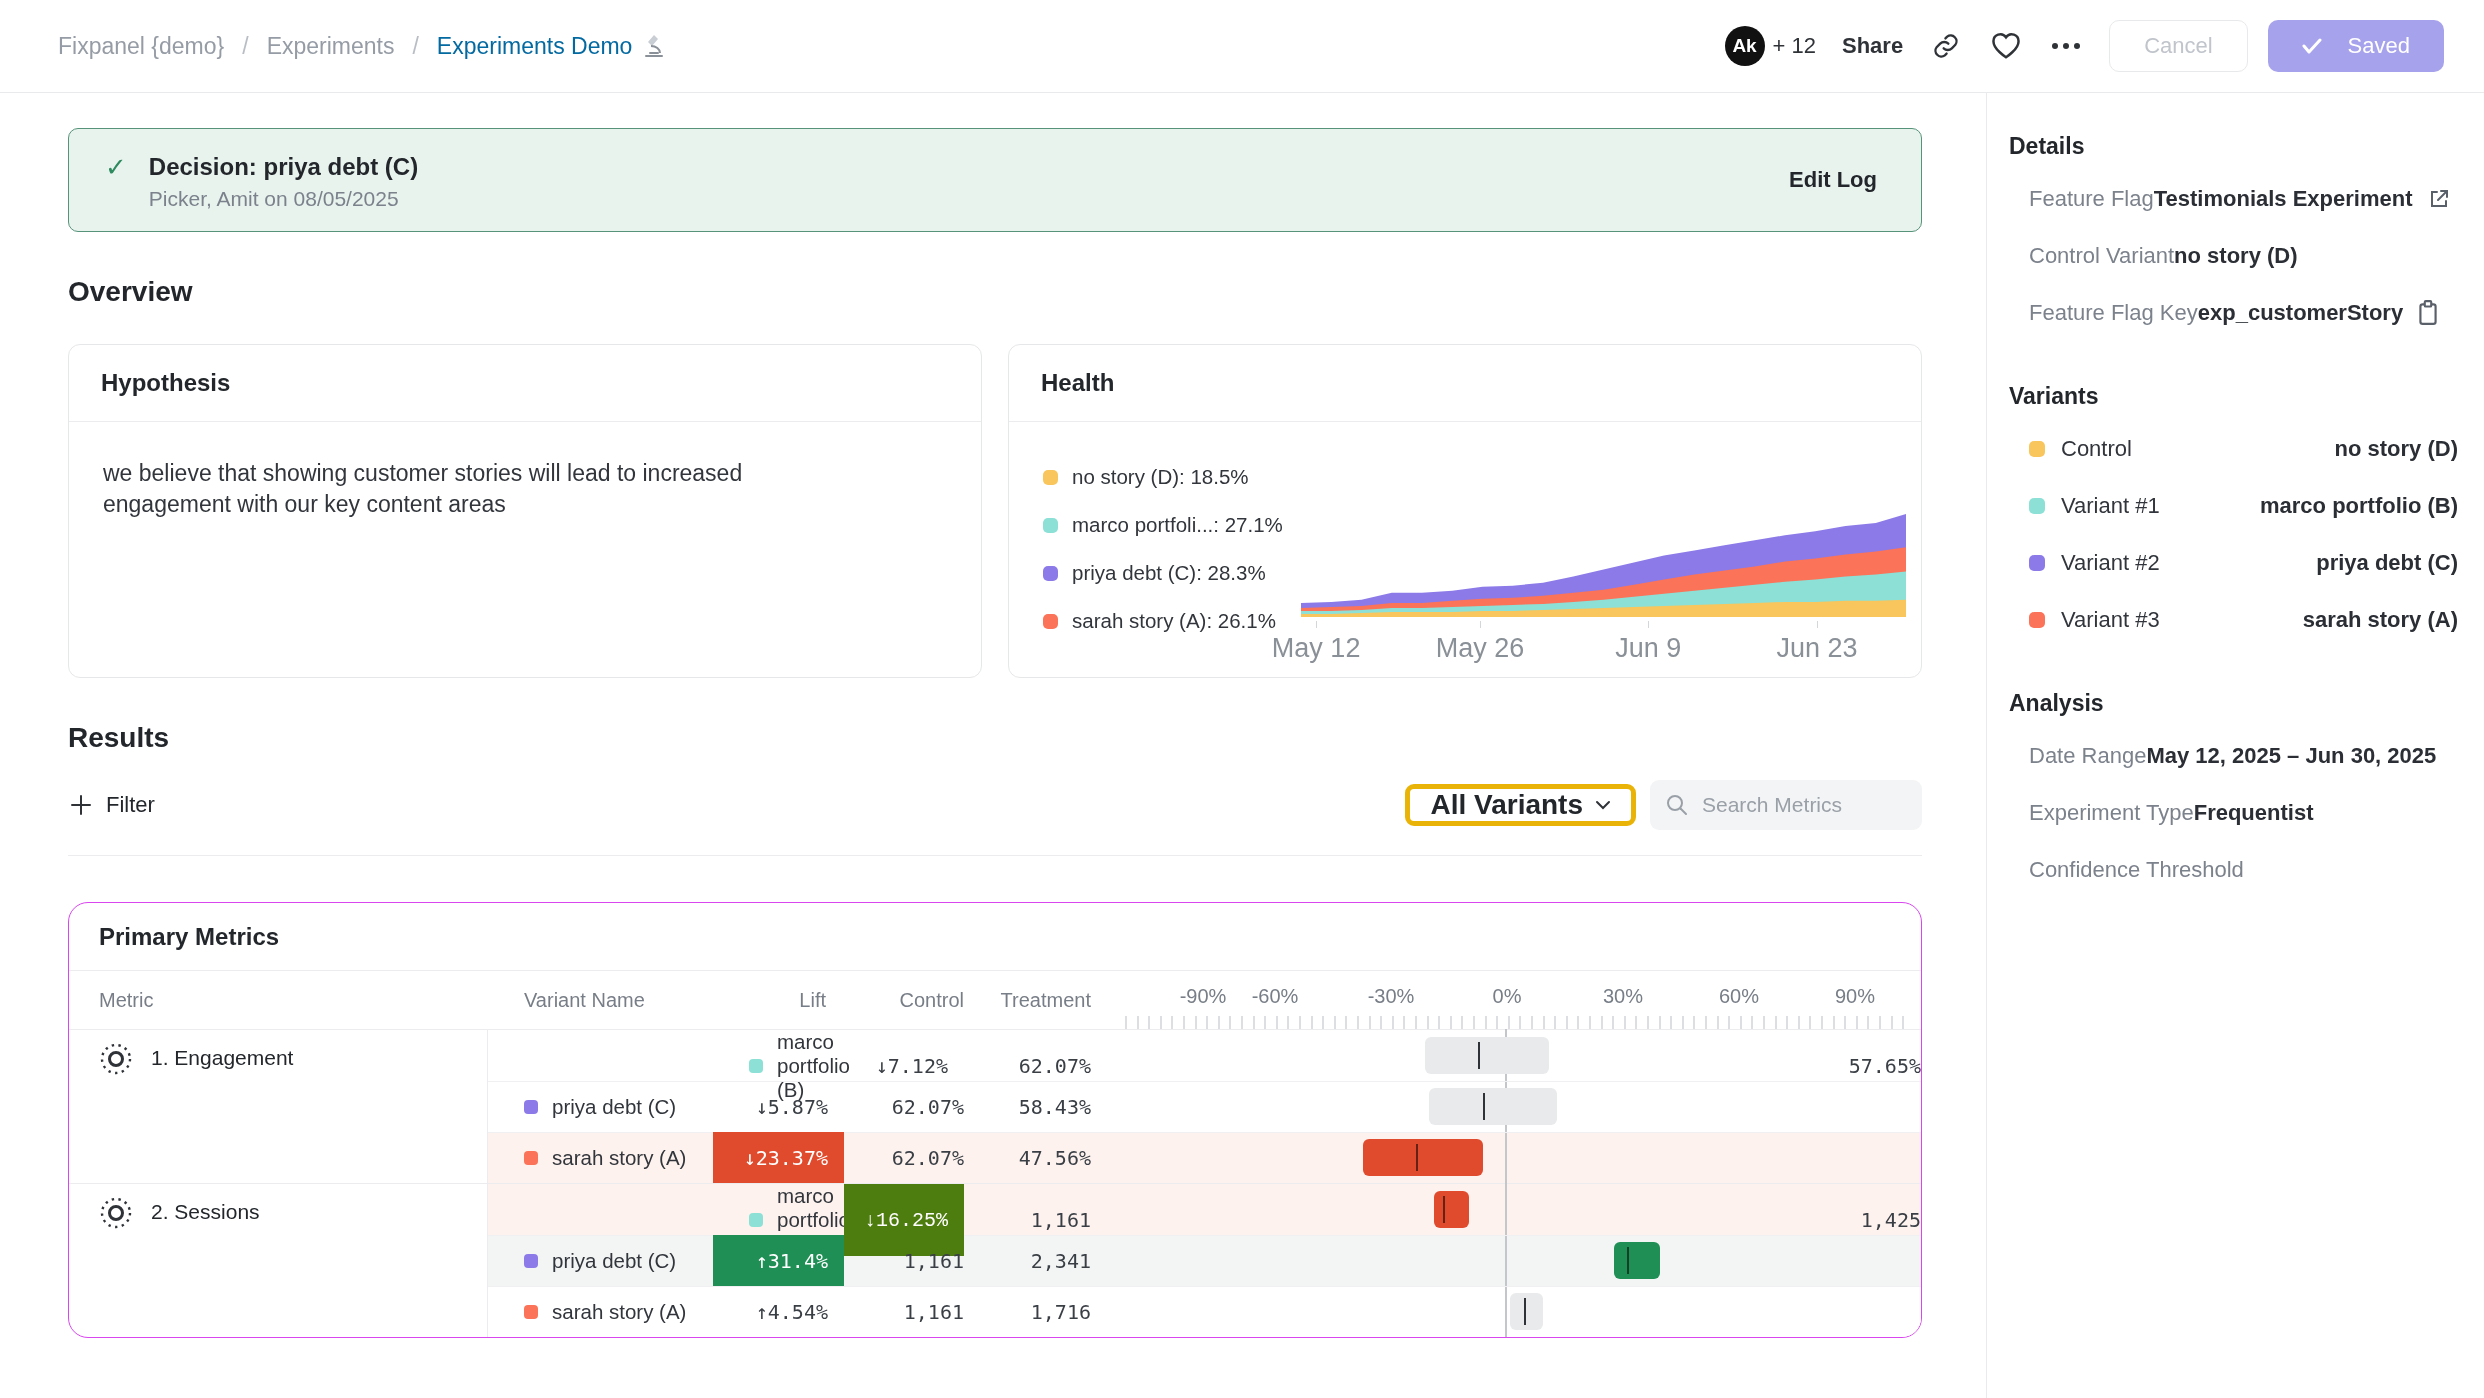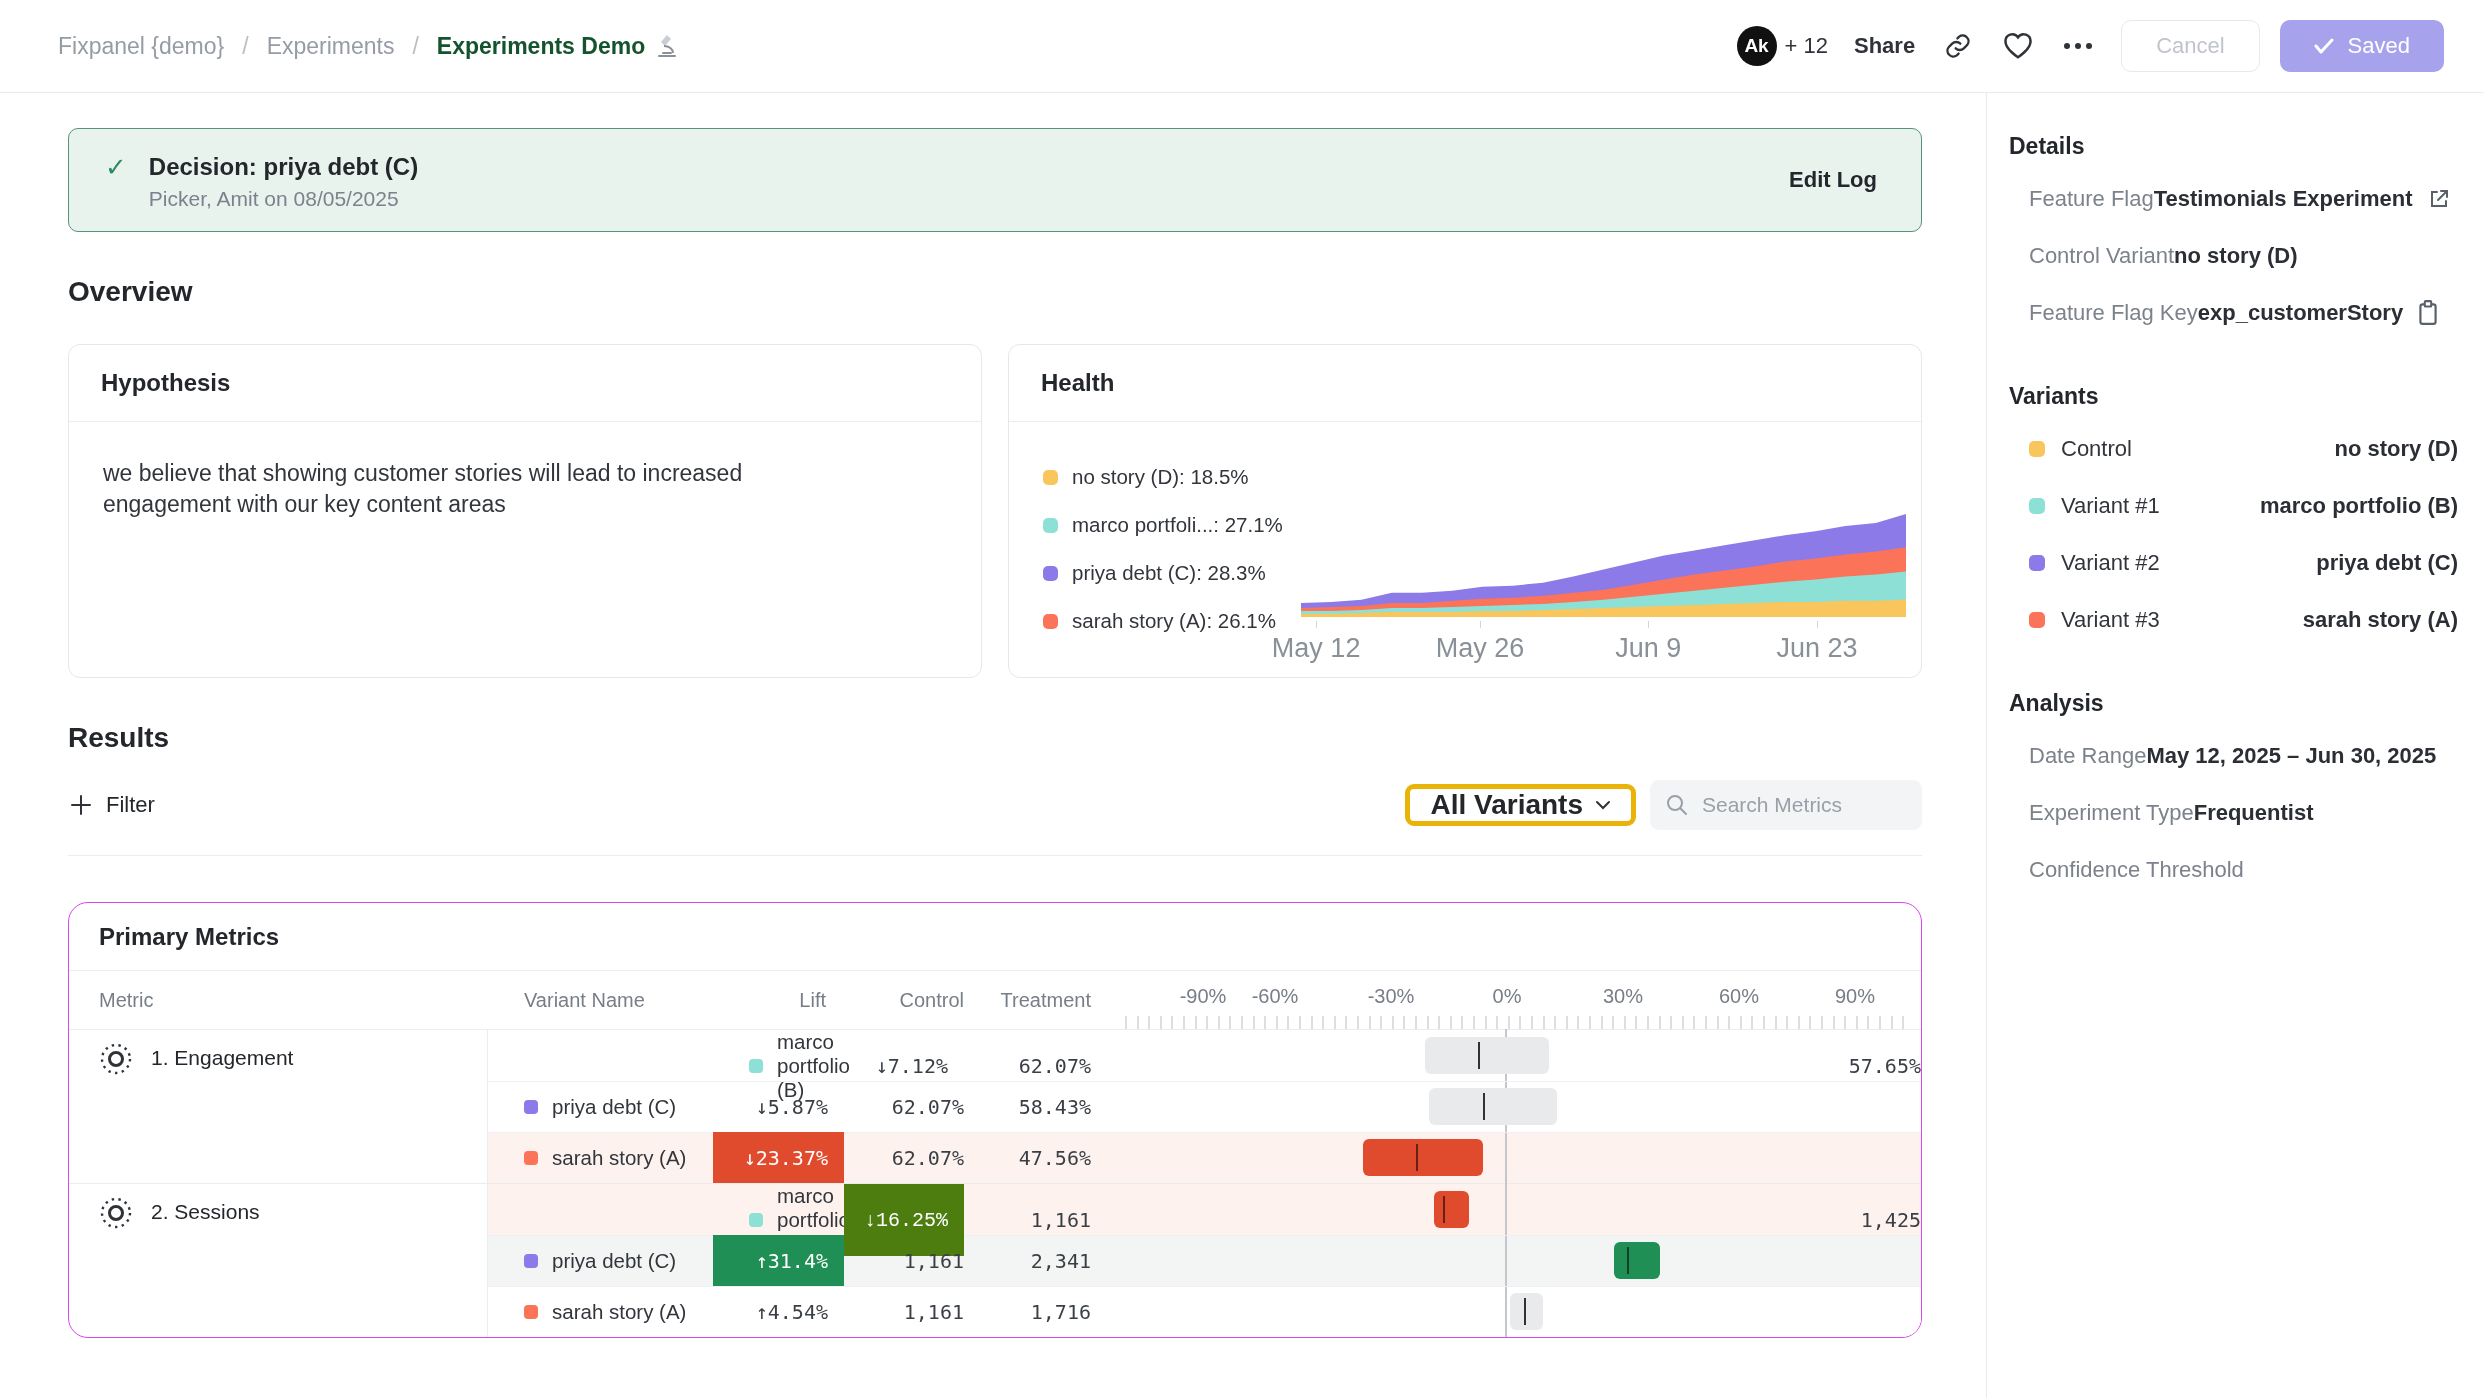--- a/index.html
+++ b/index.html
@@ -5,32 +5,32 @@
   html,body{margin:0;padding:0;background:#fff;}
   .app{position:relative;width:2484px;height:1398px;background:#fff;overflow:hidden;
        font-family:"Liberation Sans",sans-serif;color:#2f3338;}
   
   .topbar{position:absolute;left:0;top:0;width:2484px;height:93px;background:#fff;
           border-bottom:1px solid #e9eaec;display:flex;align-items:center;justify-content:space-between;
           box-sizing:border-box;padding:0 40px 0 58px;}
   .crumbs{display:flex;align-items:center;gap:18px;font-size:23px;}
   .crumb{color:#969ca5;cursor:pointer;}
   .crumb-sep{color:#b9bec6;}
-  .crumb.current{color:#14532d;font-weight:bold;}
+  .crumb.current{color:#0369a1;}
   .crumb-title{display:flex;align-items:center;gap:10px;color:#2f3338;}
   .top-actions{display:flex;align-items:center;gap:26px;}
   .avatar{width:40px;height:40px;border-radius:50%;background:#111;color:#fff;display:flex;
           align-items:center;justify-content:center;font-weight:bold;font-size:19px;}
   .collab{font-size:22px;color:#2f3338;}
   .txtbtn{font-size:22px;color:#2f3338;font-weight:bold;cursor:pointer;}
   .iconbtn{width:34px;height:34px;display:flex;align-items:center;justify-content:center;cursor:pointer;}
   .btn{height:52px;border-radius:10px;box-sizing:border-box;display:flex;align-items:center;
        justify-content:center;font-size:22px;padding:0 34px;cursor:pointer;}
   .btn-cancel{background:#fff;border:1px solid #e8e9eb;color:#c0c4cb;}
-  .btn-saved{background:#a7a2ec;color:#fff;border:none;gap:14px;margin-left:-6px;align-items:center;}
+  .btn-saved{background:#a7a2ec;color:#fff;border:none;gap:26px;margin-left:-6px;align-items:center;}
   
   .main{position:absolute;left:0;top:93px;width:1986px;height:1305px;overflow:hidden;}
   .sidebar{position:absolute;left:1986px;top:93px;width:498px;height:1305px;border-left:1px solid #e9eaec;
            box-sizing:border-box;padding:26px 26px 0 22px;}
   
   .banner{margin:35px 64px 0 68px;height:104px;background:#e9f3ee;border:1px solid #57937a;
           border-radius:10px;box-sizing:border-box;display:flex;align-items:center;justify-content:space-between;
           padding:0 44px 0 36px;}
   .banner-left{display:flex;gap:22px;}
   .banner-check{color:#2e8a5f;font-size:26px;line-height:34px;}

